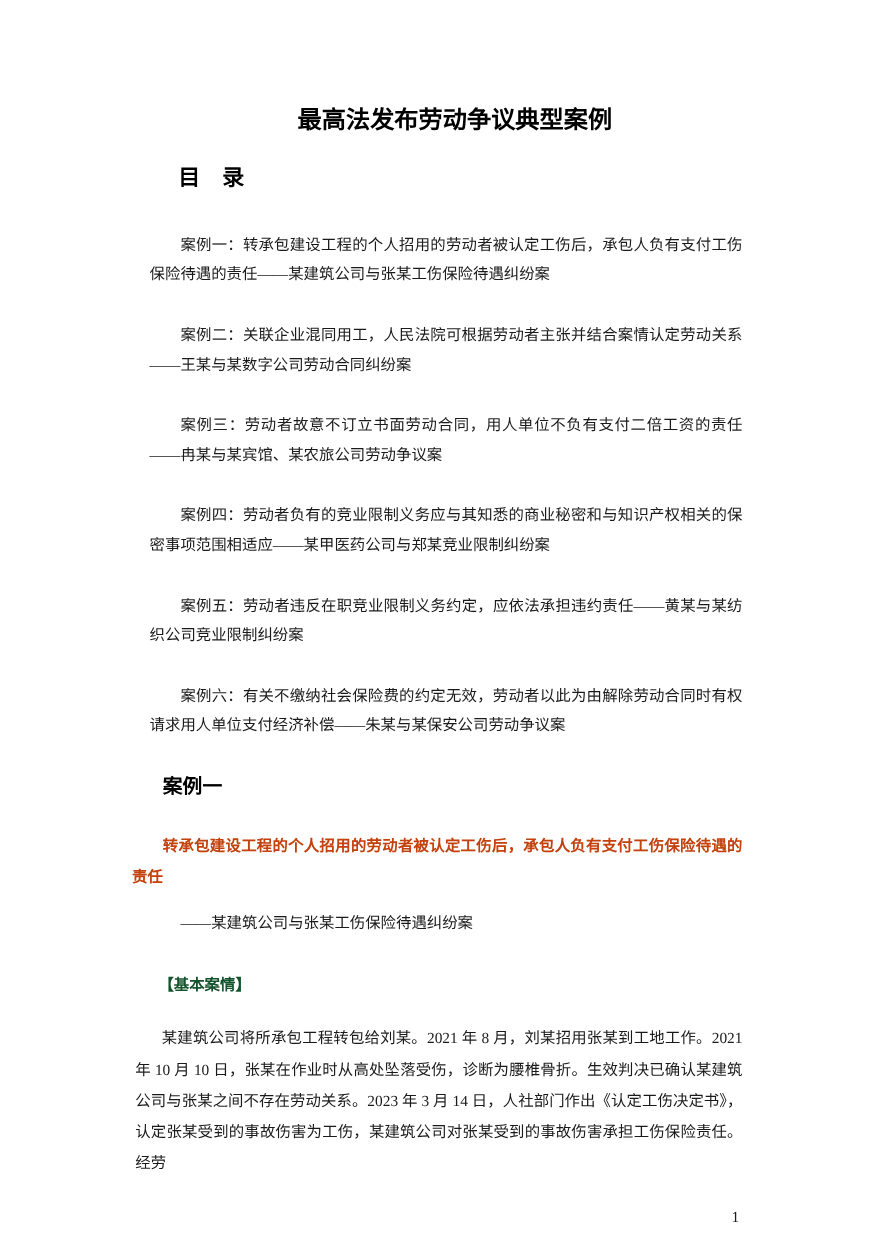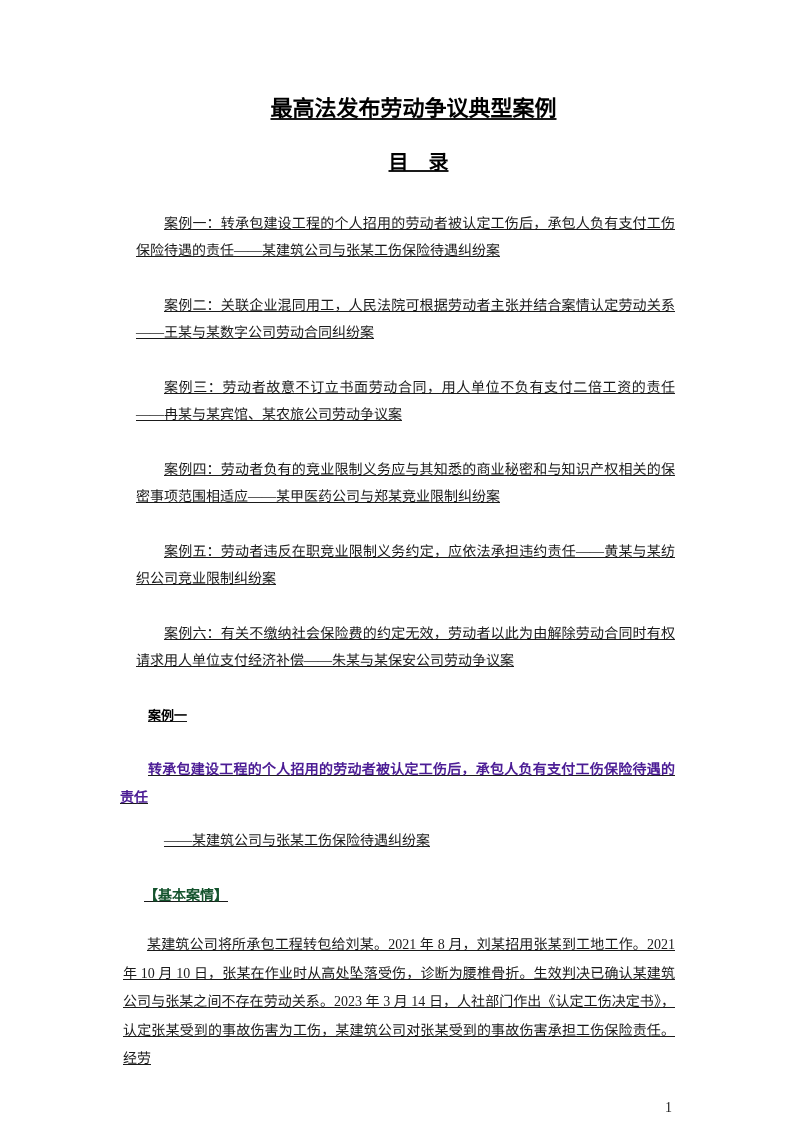--- a/index.html
+++ b/index.html
@@ -12,70 +12,69 @@
     width: 793px;
     height: 1122px;
     margin: 0 auto;
     background: #ffffff;
     box-sizing: border-box;
     padding: 94px 118px 0 120px;
     overflow: hidden;
     color: #1a1a1a;
     font-family: "Liberation Serif", "DejaVu Serif", serif;
     font-size: 14px;
-    text-decoration: underline;
   }
   .doc-title {
     margin: 0;
     font-family: "Liberation Sans", "DejaVu Sans", sans-serif;
     font-weight: bold;
     font-size: 22px;
     line-height: 30px;
     text-align: center;
     text-indent: 32px;
     color: #000000;
   }
   .toc-title {
     margin: 24px 0 0 0;
     font-family: "Liberation Sans", "DejaVu Sans", sans-serif;
     font-weight: bold;
     font-size: 20px;
     line-height: 28px;
-    text-align: center;
+    text-align: left;
     text-indent: 42px;
     color: #000000;
   }
   .toc {
     margin-top: 34px;
   }
   .toc-entry {
     margin: 0 0 28px 16px;
     font-size: 14px;
     line-height: 27px;
     text-align: justify;
     text-indent: 28px;
   }
   .case-label {
     margin: 0;
     font-family: "Liberation Sans", "DejaVu Sans", sans-serif;
     font-weight: bold;
-    font-size: 13px;
+    font-size: 18px;
     line-height: 27px;
     text-indent: 28px;
     color: #000000;
   }
   .case-heading {
     margin: 26px 0 0 0;
     font-family: "Liberation Sans", "DejaVu Sans", sans-serif;
     font-weight: bold;
     font-size: 14px;
     line-height: 28px;
     text-align: justify;
     text-indent: 28px;
-    color: #4c1d95;
+    color: #c2410c;
   }
   .case-subtitle {
     margin: 16px;
     font-size: 14px;
     line-height: 27px;
     text-indent: 28px;
   }
   .facts-label {
     margin: 28px 0 0 0;
     font-family: "Liberation Sans", "DejaVu Sans", sans-serif;

